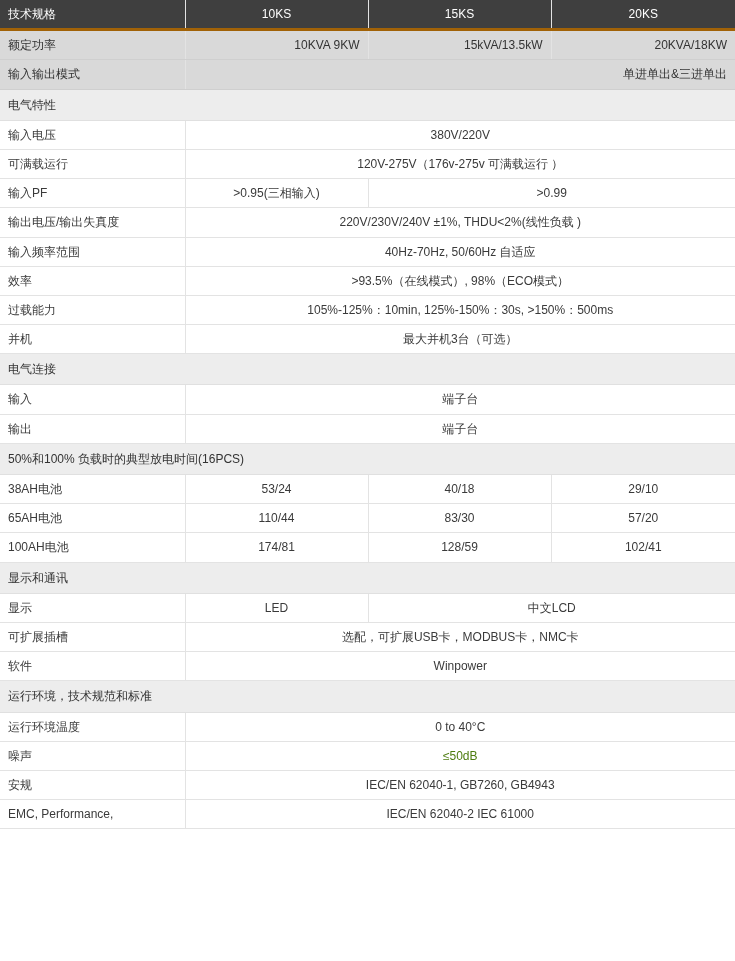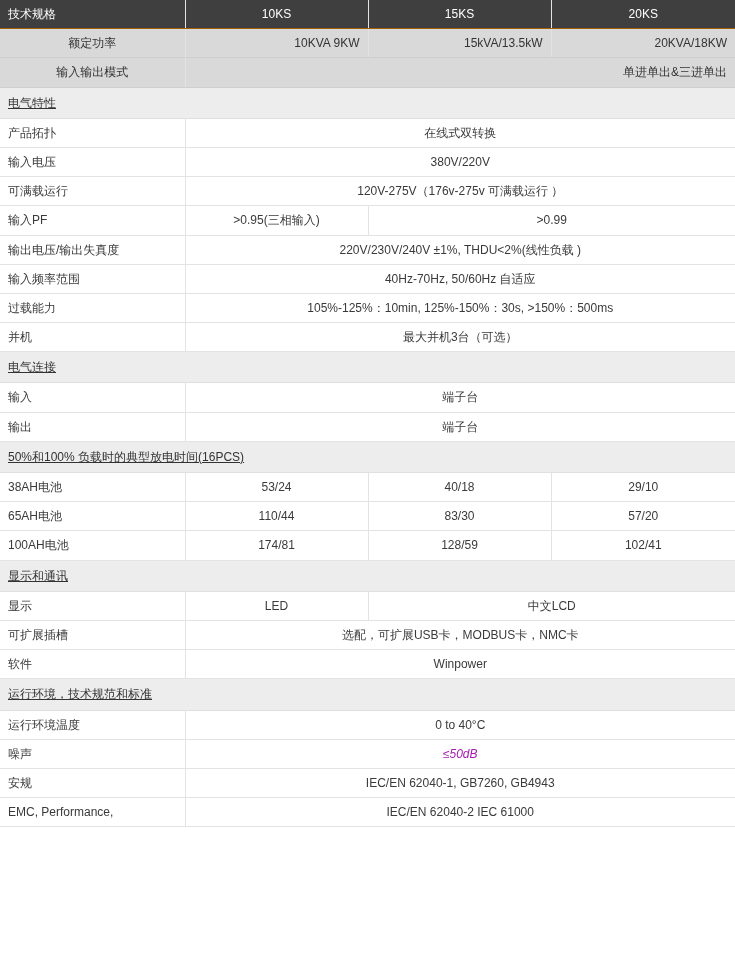--- a/index.html
+++ b/index.html
@@ -30,58 +30,57 @@
   
   col.c0 { width: 185px; }
   col.c1 { width: 183px; }
   col.c2 { width: 183px; }
   col.c3 { width: 184px; }
 
   tr.header-row td {
     background: #3f3f3f;
     color: #ffffff;
     font-weight: normal;
-    border-bottom: 1px solid #a16207;
+    border-bottom: 3px solid #a16207;
     text-align: center;
   }
   tr.header-row td.label-cell {
     text-align: left;
     background: #3f3f3f;
   }
   tr.sub-head td {
     background: #d9d9d9;
     color: #333333;
     text-align: right;
     border-bottom: 1px solid #cfcfcf;
   }
   tr.sub-head td.label-cell {
-    text-align: center;
+    text-align: left;
     background: #d9d9d9;
   }
   tr.section td {
     background: #ededed;
     color: #333333;
     text-align: left;
     border-bottom: 1px solid #e0e0e0;
     padding-top: 7px;
     padding-bottom: 7px;
-    text-decoration: underline;
   }
   td.label-cell {
     text-align: left;
     border-right: 1px solid #e3e3e3;
     background: #ffffff;
   }
   td.val {
     text-align: center;
     border-right: 1px solid #e3e3e3;
   }
   td.val.last { border-right: none; }
   td.val.span { border-right: none; }
-  .red { color: #a21caf; font-style: italic; }
+  .red { color: #4d7c0f; }
 </style>
 </head>
 <body>
 
 <table class="spec">
   <colgroup>
     <col class="c0">
       <col class="c1">
       <col class="c2">
       <col class="c3">
@@ -100,43 +99,43 @@
         <td class="val last">20KVA/18KW</td>
       </tr>
       <tr class="sub-head">
         <td class="label-cell">输入输出模式</td>
         <td class="val span" colspan="3">单进单出&amp;三进单出</td>
       </tr>
       <tr class="section">
         <td colspan="4">电气特性</td>
       </tr>
       <tr>
-        <td class="label-cell">产品拓扑</td>
-        <td class="val span" colspan="3">在线式双转换</td>
-      </tr>
-      <tr>
         <td class="label-cell">输入电压</td>
         <td class="val span" colspan="3">380V/220V</td>
       </tr>
       <tr>
         <td class="label-cell">可满载运行</td>
         <td class="val span" colspan="3">120V-275V（176v-275v 可满载运行 ）</td>
       </tr>
       <tr>
         <td class="label-cell">输入PF</td>
         <td class="val">&gt;0.95(三相输入)</td>
         <td class="val last" colspan="2">&gt;0.99</td>
       </tr>
       <tr>
         <td class="label-cell">输出电压/输出失真度</td>
         <td class="val span" colspan="3">220V/230V/240V ±1%, THDU&lt;2%(线性负载 )</td>
       </tr>
       <tr>
         <td class="label-cell">输入频率范围</td>
         <td class="val span" colspan="3">40Hz-70Hz, 50/60Hz 自适应</td>
+      </tr>
+      <tr>
+        <td class="label-cell">效率</td>
+        <td class="val span" colspan="3">&gt;93.5%（在线模式）, 98%（ECO模式）</td>
       </tr>
       <tr>
         <td class="label-cell">过载能力</td>
         <td class="val span" colspan="3">105%-125%：10min, 125%-150%：30s, &gt;150%：500ms</td>
       </tr>
       <tr>
         <td class="label-cell">并机</td>
         <td class="val span" colspan="3">最大并机3台（可选）</td>
       </tr>
       <tr class="section">

